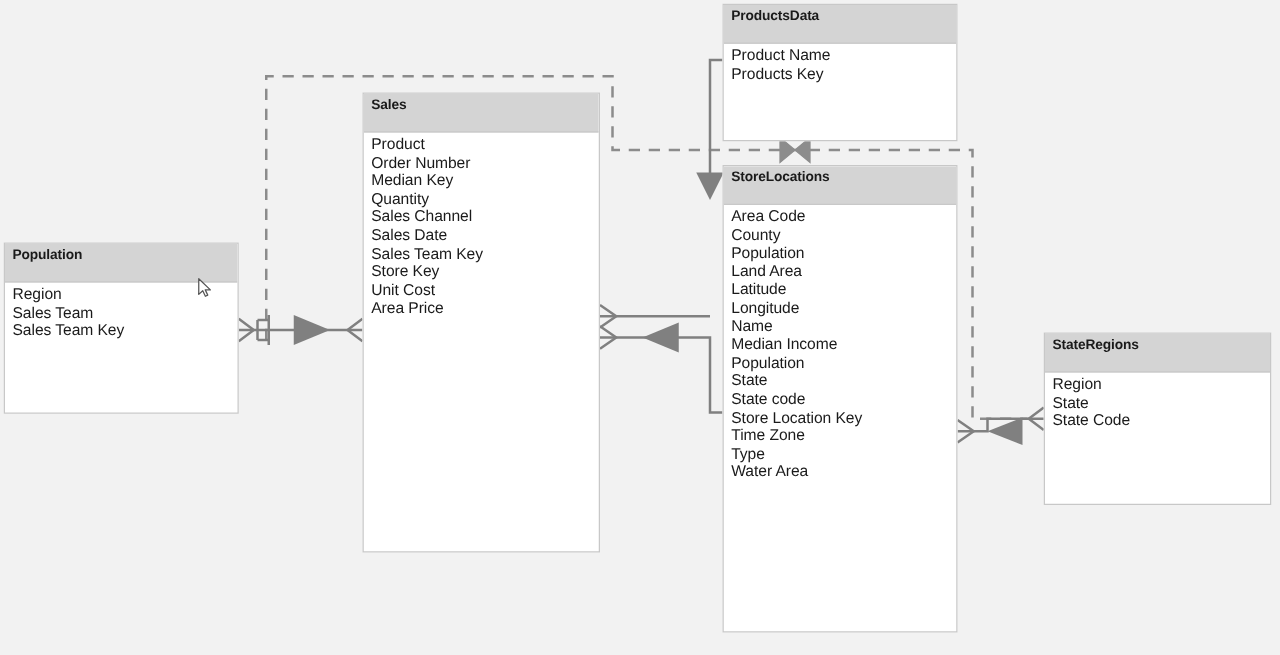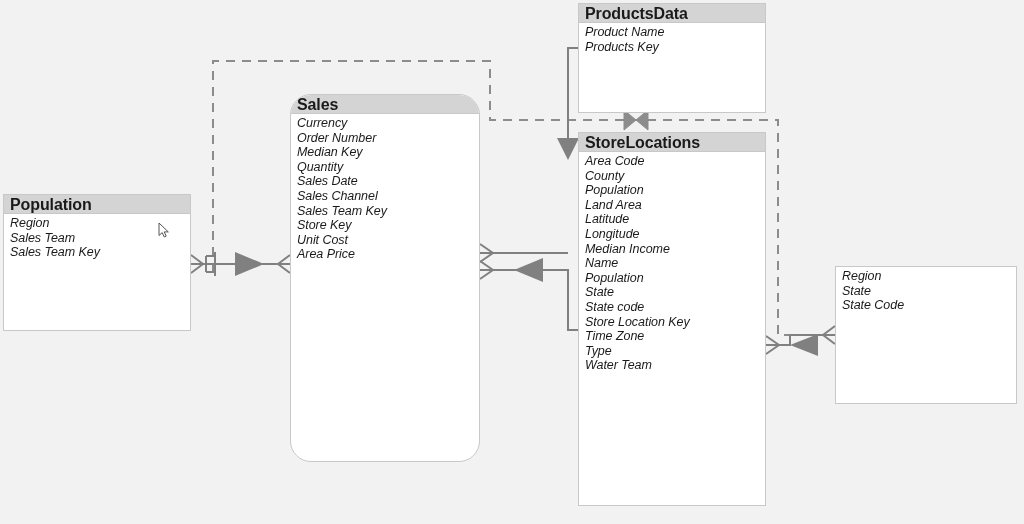--- a/index.html
+++ b/index.html
@@ -20,44 +20,43 @@
     position:absolute;
     background:#ffffff;
     border:1px solid #c8c8c8;
     box-sizing:border-box;
     overflow:hidden;
   }
   .tbl-hdr{
     background:#d4d4d4;
     color:#1a1a1a;
     font-weight:bold;
-    font-size:16px;
+    font-size:11px;
     line-height:19px;
-    height:19px;
+    height:31px;
     padding:0 0 0 6px;
     box-sizing:border-box;
     border-bottom:1px solid #c8c8c8;
     white-space:nowrap;
     letter-spacing:-0.1px;
   }
   .tbl-fields{
     padding:2px 0 0 6px;
     box-sizing:border-box;
-    font-style:italic;
   }
   .fld{
     font-size:12.5px;
     line-height:14.6px;
     color:#1a1a1a;
     white-space:nowrap;
     letter-spacing:-0.05px;
   }
   
   #t-salesteams{left:3px;top:194px;width:188px;height:137px;}
-  #t-sales{left:290px;top:94px;width:190px;height:368px;border-radius:21px;}
+  #t-sales{left:290px;top:74px;width:190px;height:368px;}
   #t-productsdata{left:578px;top:3px;width:188px;height:110px;}
   #t-storelocations{left:578px;top:132px;width:188px;height:374px;}
   #t-stateregions{left:835px;top:266px;width:182px;height:138px;}
 
   .cursor{
     position:absolute;
     left:158px;top:222px;
     width:12px;height:17px;
     pointer-events:none;
   }
@@ -144,26 +143,26 @@
     <div class="tbl-fields">
       <div class="fld">Region</div>
       <div class="fld">Sales Team</div>
       <div class="fld">Sales Team Key</div>
     </div>
   </div>
 
   <div class="tbl" id="t-sales">
     <div class="tbl-hdr">Sales</div>
     <div class="tbl-fields">
-      <div class="fld">Currency</div>
+      <div class="fld">Product</div>
       <div class="fld">Order Number</div>
       <div class="fld">Median Key</div>
       <div class="fld">Quantity</div>
+      <div class="fld">Sales Channel</div>
       <div class="fld">Sales Date</div>
-      <div class="fld">Sales Channel</div>
       <div class="fld">Sales Team Key</div>
       <div class="fld">Store Key</div>
       <div class="fld">Unit Cost</div>
       <div class="fld">Area Price</div>
     </div>
   </div>
 
   <div class="tbl" id="t-productsdata">
     <div class="tbl-hdr">ProductsData</div>
     <div class="tbl-fields">
@@ -174,33 +173,34 @@
 
   <div class="tbl" id="t-storelocations">
     <div class="tbl-hdr">StoreLocations</div>
     <div class="tbl-fields">
       <div class="fld">Area Code</div>
       <div class="fld">County</div>
       <div class="fld">Population</div>
       <div class="fld">Land Area</div>
       <div class="fld">Latitude</div>
       <div class="fld">Longitude</div>
+      <div class="fld">Name</div>
       <div class="fld">Median Income</div>
-      <div class="fld">Name</div>
       <div class="fld">Population</div>
       <div class="fld">State</div>
       <div class="fld">State code</div>
       <div class="fld">Store Location Key</div>
       <div class="fld">Time Zone</div>
       <div class="fld">Type</div>
-      <div class="fld">Water Team</div>
+      <div class="fld">Water Area</div>
     </div>
   </div>
 
   <div class="tbl" id="t-stateregions">
+    <div class="tbl-hdr">StateRegions</div>
     <div class="tbl-fields">
       <div class="fld">Region</div>
       <div class="fld">State</div>
       <div class="fld">State Code</div>
     </div>
   </div>
 
   <svg class="cursor" width="12" height="17" viewBox="0 0 12 17">
     <path d="M 1 1 L 1 13.5 L 4.2 10.6 L 6.3 15 L 8.2 14.1 L 6.2 9.9 L 10.3 9.9 Z" fill="#ffffff" stroke="#555555" stroke-width="1" stroke-linejoin="round"></path>
   </svg>

